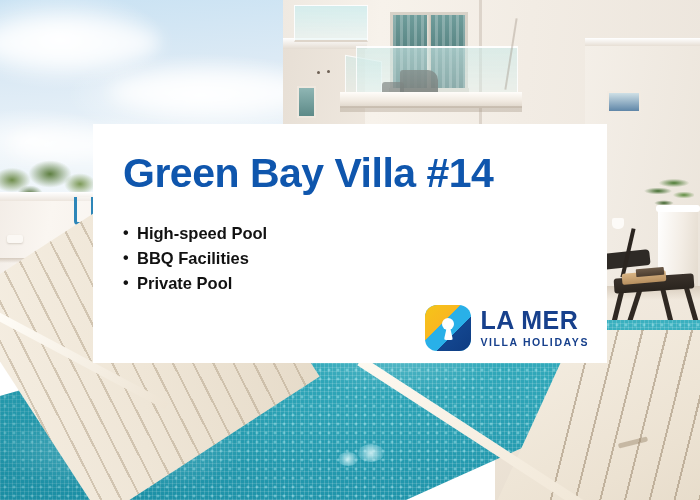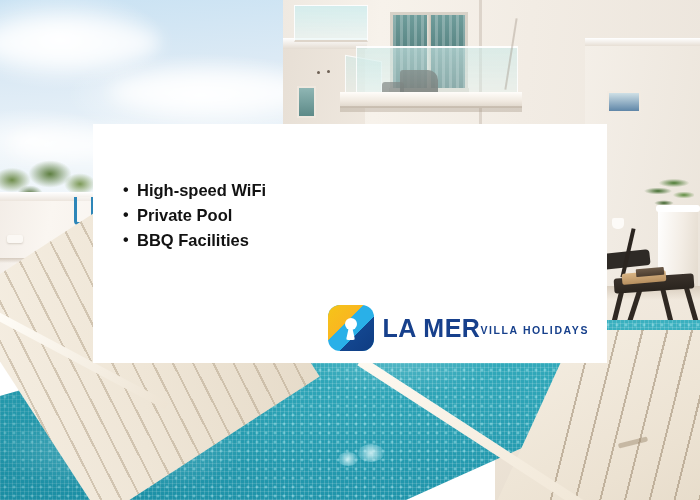--- a/index.html
+++ b/index.html
@@ -550,23 +550,22 @@
     position: absolute;
     left: 50%; top: 22px;
     margin-left: -4.5px;
     width: 9px; height: 13px;
     background: #ffffff;
     clip-path: polygon(32% 0%, 68% 0%, 100% 100%, 0% 100%);
     border-radius: 0 0 2px 2px;
   }
   .logo-text {
     display: flex;
-    flex-direction: row;
+    flex-direction: column;
     line-height: 1;
-    align-items: center;
   }
   .logo-name {
     font-size: 25px;
     font-weight: bold;
     color: #17408c;
     letter-spacing: 0.5px;
   }
   .logo-sub {
     margin-top: 4px;
     font-size: 10.5px;
@@ -649,25 +648,26 @@
     <div class="paving-left-lines"></div>
     <div class="pool-lip-left"></div>
     <div class="paving-right"></div>
     <div class="deck-grooves"></div>
     <div class="deck-mark"></div>
     <div class="pool-lip-right"></div>
   </div>
 
   <div class="card">
 
+    <h1 class="card-title">Green Bay Villa #14</h1>
 
     <ul class="features">
-      <li class="feature-item">High-speed WiFi</li>
+      <li class="feature-item">High-speed Pool</li>
+      <li class="feature-item">BBQ Facilities</li>
       <li class="feature-item">Private Pool</li>
-      <li class="feature-item">BBQ Facilities</li>
     </ul>
 
     <div class="logo">
       <div class="logo-mark">
         <span class="corner-yellow"></span>
         <span class="corner-navy"></span>
         <span class="keyhole-head"></span>
         <span class="keyhole-stem"></span>
       </div>
       <div class="logo-text">

